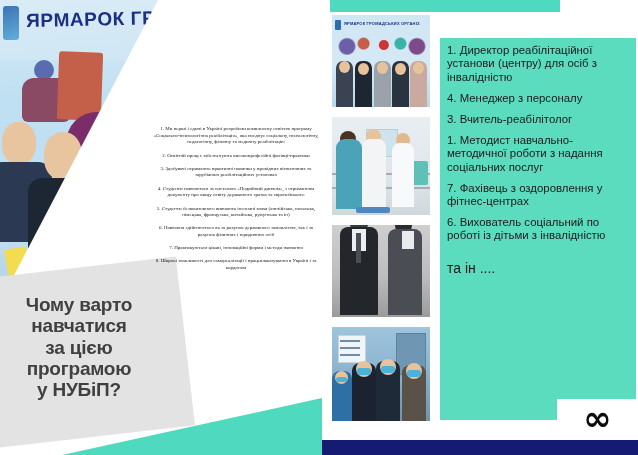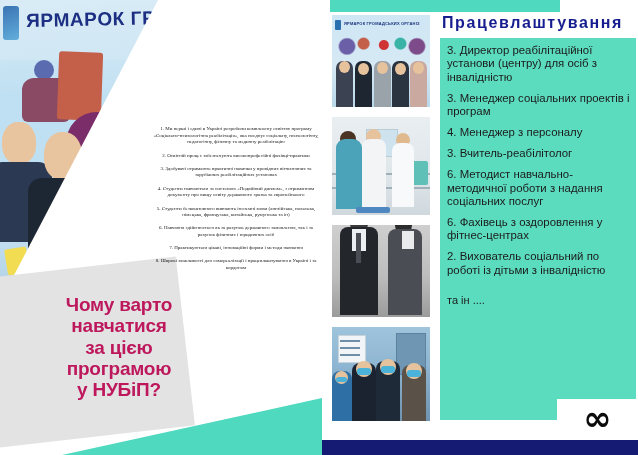--- a/index.html
+++ b/index.html
@@ -87,26 +87,25 @@
     clip-path:polygon(158px 0, 322px 0, 322px 455px, 0 455px, 0 302px);
   }
   
   .grey-panel{
     position:absolute;left:-28px;top:268px;width:214px;height:170px;
     background:#e3e3e3;
     transform:rotate(-6.5deg);
   }
   .headline{
     position:absolute;left:0px;top:294px;width:158px;
-    text-align:center;color:#be185d;
+    text-align:center;color:#404040;
     font-size:19px;font-weight:700;line-height:1.12;
     letter-spacing:-.2px;
     white-space:pre-line;
     font-family:"Liberation Sans", sans-serif;
-    padding-left:40px;
   }
   
   .teal-tri{
     position:absolute;left:0;top:398px;width:322px;height:57px;
     background:#4fd9bf;
     clip-path:polygon(322px 0, 322px 57px, 62px 57px);
   }
 
   
   .points{
@@ -195,21 +194,21 @@
     position:absolute;left:2px;top:38px;width:196px;height:382px;
     background:#5cdcbf;
   }
   .jobs{
     position:absolute;left:9px;top:44px;width:184px;
     color:#1a1a1a;font-size:11.4px;line-height:1.18;
     font-family:"Liberation Sans", sans-serif;
   }
   .jobs li{list-style:none;margin:0 0 7.5px 0;}
   .jobs ol{margin:0;padding:0;}
-  .jobs .etc{margin-top:17px;font-size:11px;}
+  .jobs .etc{margin-top:17px;font-size:14px;}
   .infinity-box{
     position:absolute;left:119px;top:399px;width:81px;height:37px;background:#ffffff;
     display:flex;align-items:center;justify-content:center;
   }
   .infinity-glyph{
     font-size:34px;line-height:28px;color:#0c0c0c;font-weight:700;
     font-family:"DejaVu Sans", sans-serif;
   }
   .navy-bar{
     position:absolute;left:-116px;top:440px;width:316px;height:15px;background:#151a73;
@@ -347,33 +346,31 @@
       <div class="mask" style="left:49px;top:39px;width:14px;height:7px;"></div>
       <div class="st" style="left:70px;width:24px;height:56px;background:#5a5248;"></div>
       <div class="sh" style="left:74px;top:36px;width:16px;height:16px;"></div>
       <div class="mask" style="left:75px;top:43px;width:14px;height:7px;"></div>
     </div>
   </div>
 
   <div class="right-col">
     <div class="top-teal"></div>
 
-    <div class="right-title">Працевлаштування</div>
 
     <div class="teal-box"></div>
 
     <div class="jobs">
       <ol>
-        <li>3. Директор реабілітаційної установи (центру) для осіб з інвалідністю</li>
-        <li>3. Менеджер соціальних проектів і програм</li>
+        <li>1. Директор реабілітаційної установи (центру) для осіб з інвалідністю</li>
         <li>4. Менеджер з персоналу</li>
         <li>3. Вчитель-реабілітолог</li>
-        <li>6. Методист навчально-методичної роботи з надання соціальних послуг</li>
-        <li>6. Фахівець з оздоровлення у фітнес-центрах</li>
-        <li>2. Вихователь соціальний по роботі із дітьми з інвалідністю</li>
+        <li>1. Методист навчально-методичної роботи з надання соціальних послуг</li>
+        <li>7. Фахівець з оздоровлення у фітнес-центрах</li>
+        <li>6. Вихователь соціальний по роботі із дітьми з інвалідністю</li>
       </ol>
       <div class="etc">та ін ....</div>
     </div>
 
     <div class="infinity-box">
       <span class="infinity-glyph">∞</span>
     </div>
 
     <div class="navy-bar"></div>
   </div>

